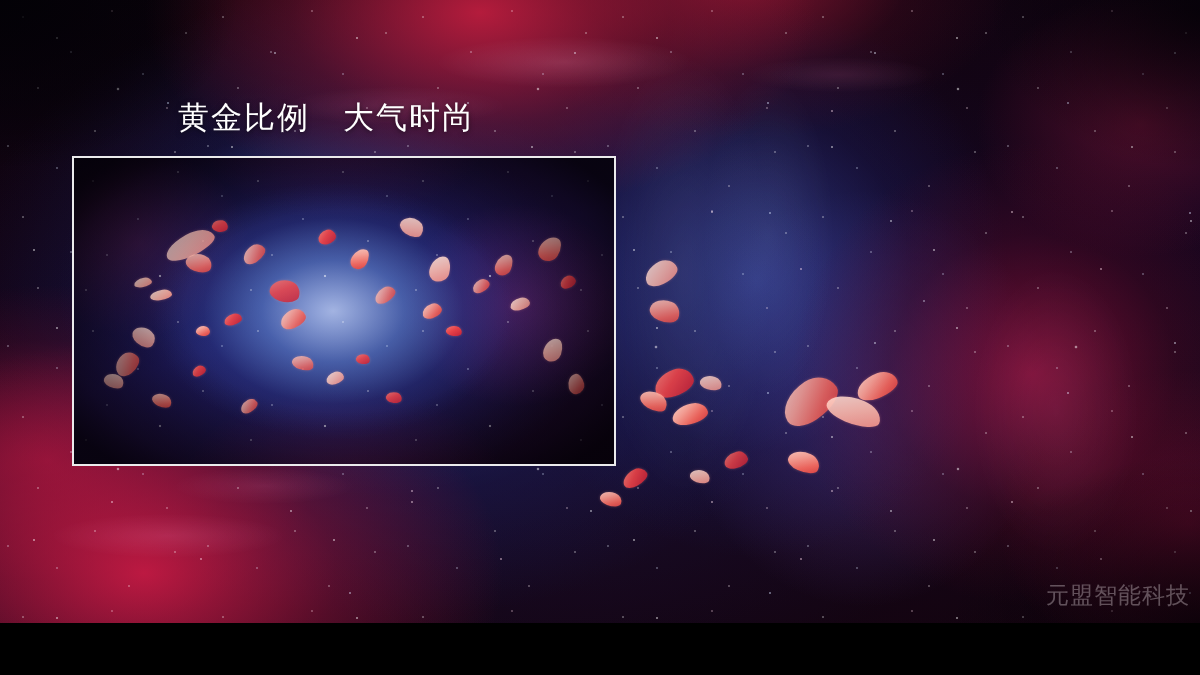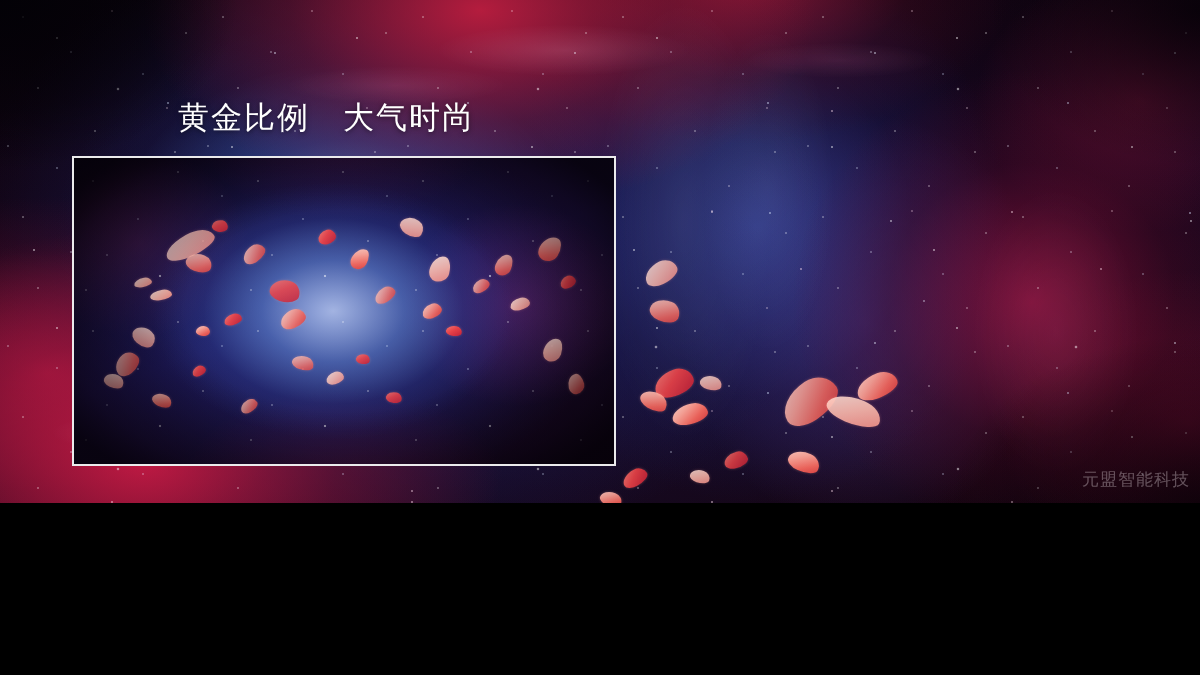--- a/index.html
+++ b/index.html
@@ -8,21 +8,21 @@
     padding: 0;
     background: #000;
   }
   body {
     font-family: "Liberation Sans", "DejaVu Sans", sans-serif;
   }
 
   #slide {
     position: relative;
     width: 1200px;
-    height: 503px;
+    height: 623px;
     overflow: hidden;
     background: #4d7c0f;
   }
 
   
   .bg-layer {
     position: absolute;
     inset: 0;
     pointer-events: none;
   }
@@ -202,21 +202,21 @@
     line-height: 45px;
     letter-spacing: 0.6px;
     white-space: nowrap;
     text-shadow: 0 1px 4px rgba(0,0,0,0.6);
   }
 
   #watermark {
     position: absolute;
     right: 10px;
     bottom: 12px;
-    font-size: 17px;
+    font-size: 23px;
     color: rgba(230,220,225,0.36);
     letter-spacing: 1px;
   }
 </style>
 </head>
 <body>
 
 <div id="slide">
 
   <div class="bg-layer" id="bg-base"></div>

